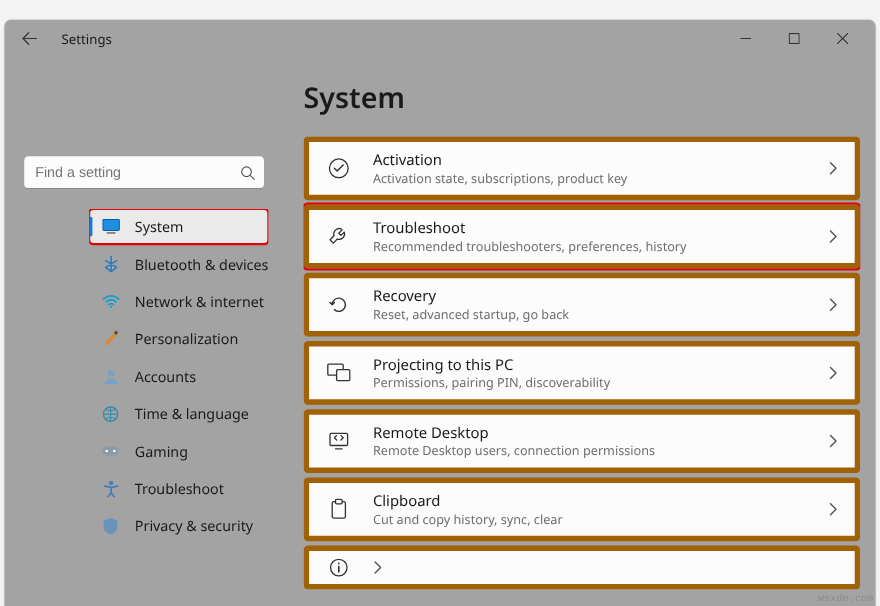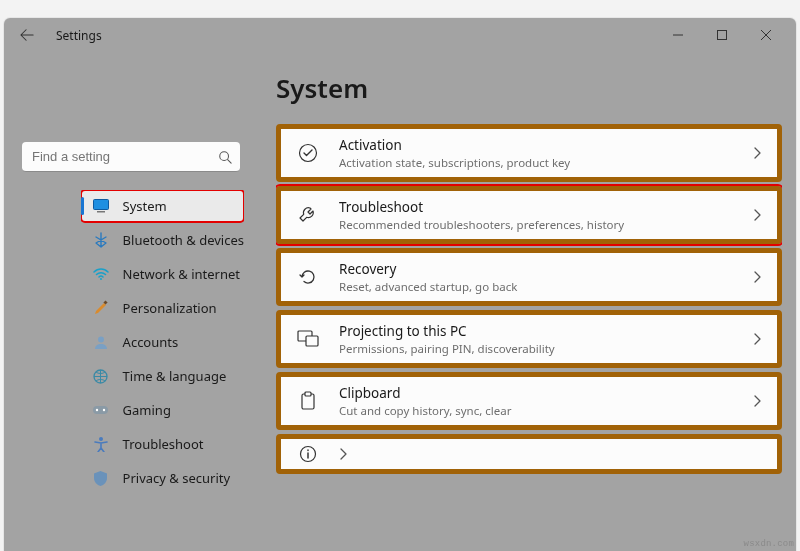--- a/index.html
+++ b/index.html
@@ -373,20 +373,37 @@
             <div class="ctitle">Projecting to this PC</div>
             <div class="csub">Permissions, pairing PIN, discoverability</div>
           </div>
           <span class="chev">
             <svg width="8" height="12" viewBox="0 0 8 12">
                 <path d="M2 1l5 5-5 5" stroke="#555" stroke-width="1.3" fill="none" stroke-linecap="round" stroke-linejoin="round"></path>
               </svg>
           </span>
         </div>
 
+        <div class="card">
+          <span class="cico">
+            <svg width="20" height="18" viewBox="0 0 20 18">
+                <rect x="2" y="2" width="16" height="11" rx="1" stroke="#333" stroke-width="1.2" fill="none"></rect>
+                <path d="M8 8l-2-2 2-2m4 0l2 2-2 2M7 16h6" stroke="#333" stroke-width="1.2" fill="none" stroke-linecap="round" stroke-linejoin="round"></path>
+              </svg>
+          </span>
+          <div class="ctxt">
+            <div class="ctitle">Remote Desktop</div>
+            <div class="csub">Remote Desktop users, connection permissions</div>
+          </div>
+          <span class="chev">
+            <svg width="8" height="12" viewBox="0 0 8 12">
+                <path d="M2 1l5 5-5 5" stroke="#555" stroke-width="1.3" fill="none" stroke-linecap="round" stroke-linejoin="round"></path>
+              </svg>
+          </span>
+        </div>
 
         <div class="card">
           <span class="cico">
             <svg width="16" height="20" viewBox="0 0 16 20">
                 <rect x="2" y="3" width="12" height="15" rx="1.5" stroke="#333" stroke-width="1.2" fill="none"></rect>
                 <rect x="5" y="1" width="6" height="4" rx="1" stroke="#333" stroke-width="1.2" fill="#fcfcfc"></rect>
               </svg>
           </span>
           <div class="ctxt">
             <div class="ctitle">Clipboard</div>

